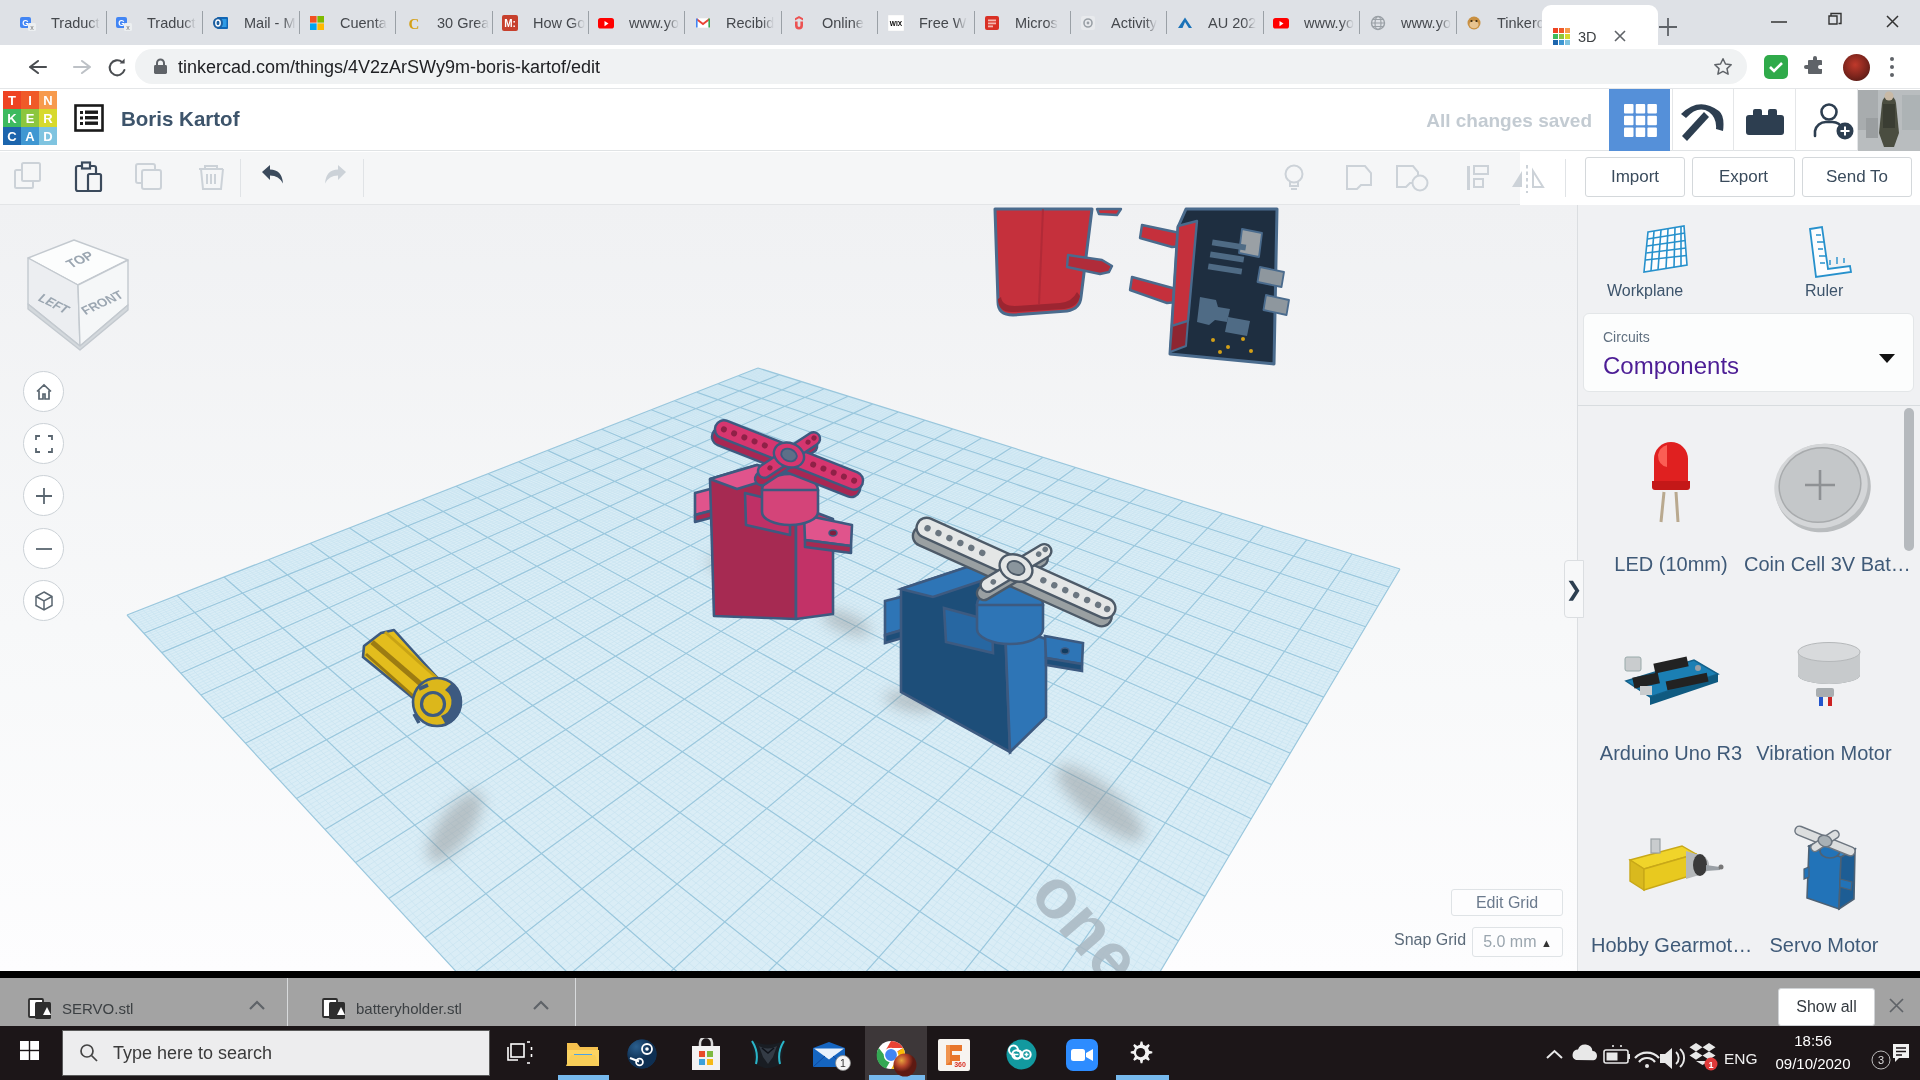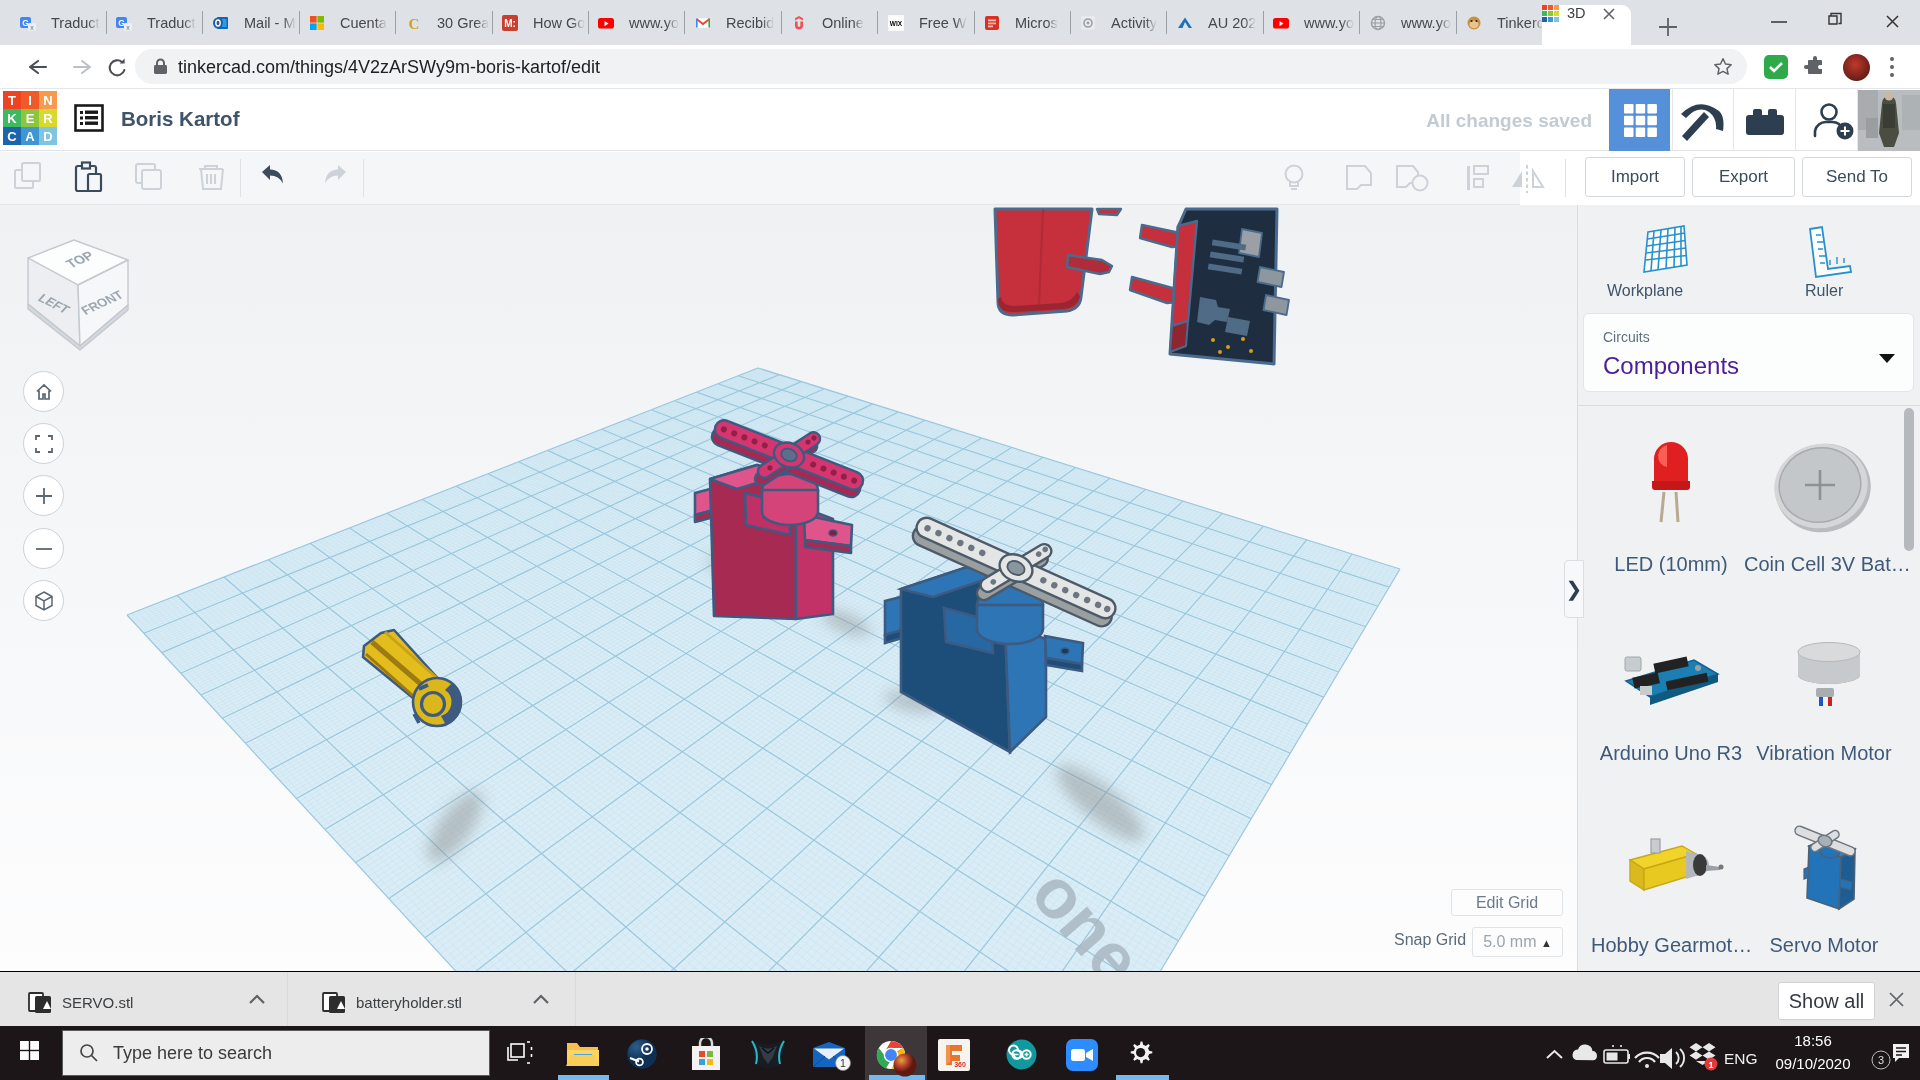--- a/index.html
+++ b/index.html
@@ -3,21 +3,21 @@
 *{margin:0;padding:0;box-sizing:border-box}
 html,body{width:1920px;height:1080px;overflow:hidden;font-family:"Liberation Sans",sans-serif}
 .abs{position:absolute}
 #page{position:relative;width:1920px;height:1080px;background:#fff}
 
 #tabstrip{position:absolute;left:0;top:0;width:1920px;height:45px;background:#dee1e6}
 .tab{position:absolute;top:0;height:45px;display:flex;align-items:center;font-size:14.5px;color:#45484d}
 .tab .fav{width:16px;height:16px;margin-right:15px;flex:0 0 16px}
 .tab .lbl{white-space:nowrap;overflow:hidden;max-width:58px;-webkit-mask-image:linear-gradient(90deg,#000 75%,transparent)}
 .tabsep{position:absolute;top:11px;width:1px;height:23px;background:#9aa0a6}
-#activetab{position:absolute;left:1542px;top:5px;width:89px;height:40px;background:#fff;border-radius:9px 9px 0 0;display:flex;align-items:flex-start;font-size:14.5px;color:#3c4043}
+#activetab{position:absolute;left:1542px;top:5px;width:116px;height:40px;background:#fff;border-radius:9px 9px 0 0;display:flex;align-items:flex-end;padding-left:11px;font-size:14.5px;color:#3c4043}
 
 #addr{position:absolute;left:0;top:45px;width:1920px;height:43px;background:#fff}
 #urlpill{position:absolute;left:135px;top:4px;width:1612px;height:35px;background:#f0f2f3;border-radius:18px}
 #urltext{position:absolute;left:43px;top:8px;font-size:18px;color:#202124}
 
 #tkhead{position:absolute;left:0;top:88px;width:1920px;height:63px;background:#fff;border-top:1px solid #e4e6e8;border-bottom:1px solid #e0e3e5}
 #tklogo{position:absolute;left:3px;top:2px;width:54px;height:54px;display:grid;grid-template-columns:18px 18px 18px;grid-template-rows:18px 18px 18px}
 #tklogo div{display:flex;align-items:center;justify-content:center;font-weight:bold;font-size:13px;color:#fff}
 #title{position:absolute;left:121px;top:18px;font-size:20.5px;font-weight:bold;color:#3d546b}
 #saved{position:absolute;right:328px;top:21px;font-size:19px;font-weight:bold;color:#c3cbd2}
@@ -33,24 +33,24 @@
 #snaplbl{position:absolute;left:1394px;top:726px;font-size:16px;color:#5c6b7a}
 #snapdd{position:absolute;left:1472px;top:722px;width:91px;height:30px;background:#fdfdfe;border:1px solid #dfe3e6;border-radius:3px;font-size:16px;color:#9aa5ae;text-align:center;line-height:28px}
 
 #panel{position:absolute;left:1577px;top:205px;width:343px;height:766px;background:#f0f1f3;border-left:1px solid #dbdee1}
 .plabel{position:absolute;font-size:16px;color:#3d546b}
 #card{position:absolute;left:5px;top:108px;width:331px;height:79px;background:#fcfdfd;border:1px solid #e3e6e8;border-radius:6px}
 .complbl{position:absolute;width:160px;text-align:center;font-size:20px;color:#3f5a78;white-space:nowrap}
 #pscroll{position:absolute;left:326px;top:203px;width:10px;height:143px;background:#b5b9bd;border-radius:5px}
 #collapse{position:absolute;left:-14px;top:355px;width:20px;height:58px;background:#f7f8f9;border:1px solid #dbdee1;border-radius:4px 0 0 4px;color:#2c3e50;font-size:20px;display:flex;align-items:center;justify-content:center}
 
-#dlbar{position:absolute;left:0;top:971px;width:1920px;height:55px;background:#e5e5e5;border-top:1px solid #000000}
+#dlbar{position:absolute;left:0;top:971px;width:1920px;height:55px;background:#a3a3a3;border-top:7px solid #000000}
 .dlitem{position:absolute;top:5px;height:50px;display:flex;align-items:center;font-size:15px;color:#3c4043}
 .dlsep{position:absolute;top:0;width:1px;height:55px;background:#d8dadc}
-#showall{position:absolute;left:1778px;top:10px;width:97px;height:38px;border:1px solid #d0d3d6;border-radius:3px;background:#fff;font-size:20px;color:#343a40;text-align:center;line-height:36px}
+#showall{position:absolute;left:1778px;top:10px;width:97px;height:38px;border:1px solid #d0d3d6;border-radius:3px;background:#fff;font-size:16px;color:#343a40;text-align:center;line-height:36px}
 
 #taskbar{position:absolute;left:0;top:1026px;width:1920px;height:54px;background:#1c1618}
 #searchbox{position:absolute;left:62px;top:4px;width:428px;height:46px;background:#ededee;border:1px solid #5a5a5a;display:flex;align-items:center}
 .tray{position:absolute;color:#fff;font-size:15px}
 </style></head><body>
 <div id="page">
 
 <div id="tabstrip">
   <div class="tab" style="left:20px">
         <span class="fav"><svg width="16" height="16" viewBox="0 0 16 16">

